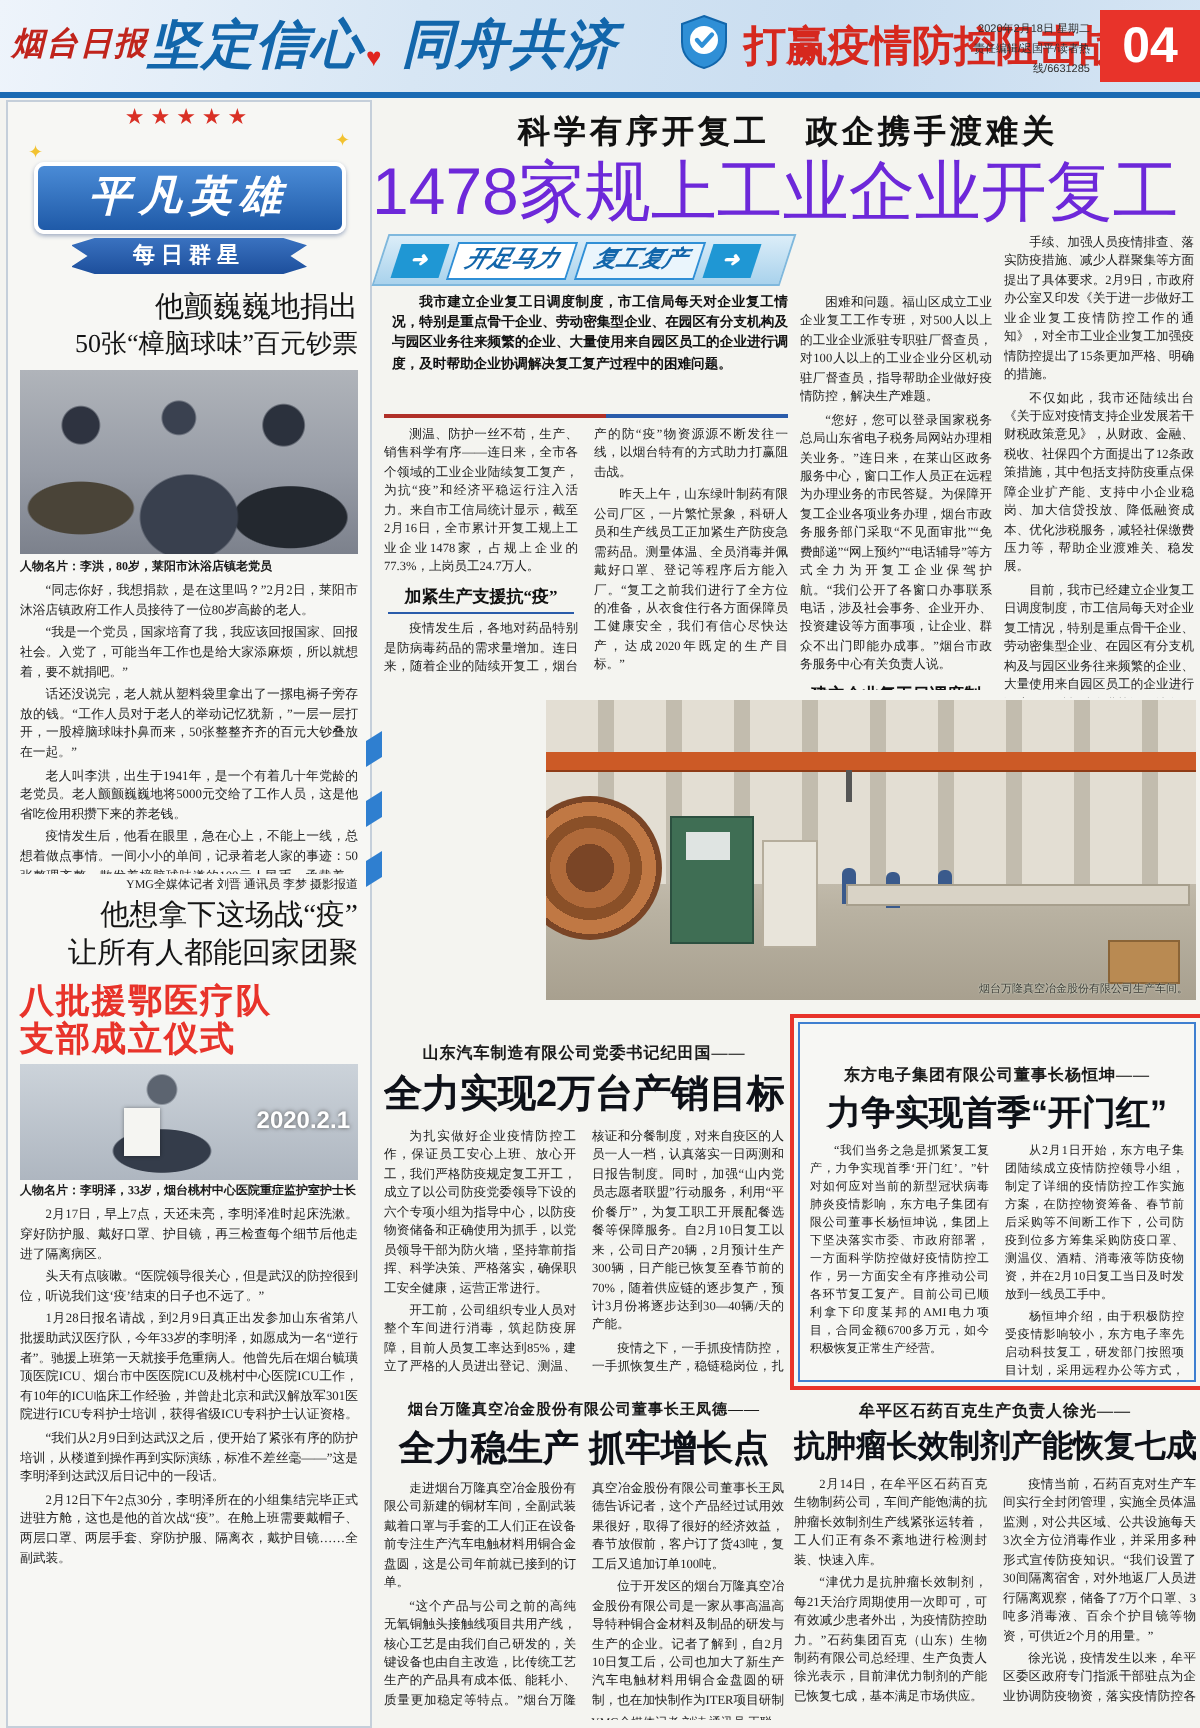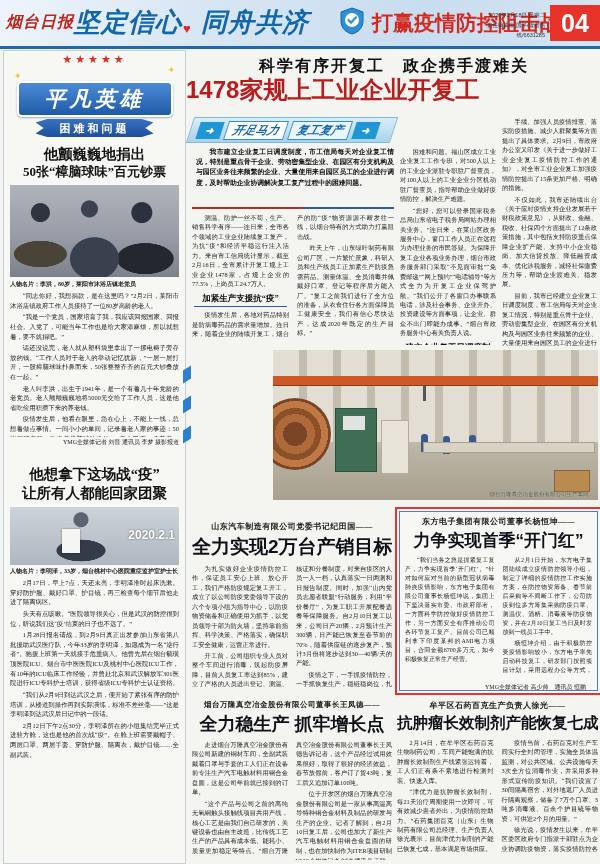--- a/index.html
+++ b/index.html
@@ -32,21 +32,21 @@
   .badge{margin:16px auto 0;width:152px;height:32px;border-radius:5px;
     background:linear-gradient(180deg,#4a8bd6 0%,#1f5aa8 100%);
     border:2px solid #ffffff;box-shadow:0 1px 2px rgba(30,60,120,.4);
     color:#fff;font-family:"Liberation Sans",sans-serif;font-weight:900;font-style:italic;
     font-size:21px;letter-spacing:4px;line-height:31px;}
   .badge-star{position:absolute;color:#f2c230;font-size:9px;}
   .ribbon{margin:2px auto 0;width:118px;height:18px;background:linear-gradient(180deg,#3a72c0,#1d4f9c);
     clip-path:polygon(0 20%,7% 50%,0 80%,10% 100%,90% 100%,100% 80%,93% 50%,100% 20%,90% 0,10% 0);
     color:#fff;font-family:"Liberation Sans",sans-serif;font-weight:bold;font-size:11px;
     letter-spacing:3px;line-height:18px;text-align:center;}
-  .lc-headline{margin:8px 6px 4px;font-weight:bold;font-size:14.5px;line-height:1.3;color:#141414;text-align:center;}
+  .lc-headline{margin:8px 6px 4px;font-weight:normal;font-size:14.5px;line-height:1.3;color:#141414;text-align:right;}
   .photo1{margin:3px 6px;height:92px;
     background:
       radial-gradient(circle at 18% 30%,#2e3340 0 9px,transparent 10px),
       radial-gradient(circle at 47% 26%,#3a4150 0 8px,transparent 9px),
       radial-gradient(circle at 78% 30%,#2b313d 0 10px,transparent 11px),
       radial-gradient(ellipse at 18% 75%,#4a4438 0 26px,transparent 27px),
       radial-gradient(ellipse at 50% 80%,#39404e 0 24px,transparent 25px),
       radial-gradient(ellipse at 80% 80%,#23282f 0 28px,transparent 29px),
       linear-gradient(180deg,#b0b4ba 0%,#979ca6 55%,#7c818c 100%);}
   .caption{margin:1px 6px 3px;font-size:6px;font-weight:bold;color:#1a1a1a;line-height:1.4;}
@@ -63,21 +63,21 @@
   .photo2 .paper{position:absolute;left:52px;top:22px;width:18px;height:24px;background:#f5f5f2;
     box-shadow:0 0 2px rgba(0,0,0,.4);}
   .photo2 .pdate{position:absolute;right:4px;bottom:23px;color:#fff;
     font-family:"Liberation Sans",sans-serif;font-weight:bold;font-size:12px;text-shadow:0 0 2px #555;}
   .gutter-mark{position:absolute;width:8px;height:13px;background:#2f7fd0;transform:skewY(-32deg);}
 
   
   .kicker-main{position:absolute;left:190px;top:56px;width:408px;text-align:center;
     font-weight:bold;font-size:16px;color:#111;letter-spacing:2px;}
   .headline-main{position:absolute;left:186px;top:74px;width:414px;
-    font-family:"Liberation Sans",sans-serif;font-weight:700;font-size:24px;color:#b91c1c;
+    font-family:"Liberation Sans",sans-serif;font-weight:400;font-size:33px;color:#6d28d9;
     letter-spacing:0px;white-space:nowrap;}
   .banner{position:absolute;left:190px;top:117px;width:204px;height:26px;}
   .banner-strip{position:absolute;inset:0;background:linear-gradient(180deg,#dbedf8,#a9d2ec);
     transform:skewX(-18deg);border:1px solid #7fb8dd;}
   .banner-content{position:absolute;inset:0;display:flex;align-items:center;gap:4px;padding:0 8px;}
   .arrow-chip{width:24px;height:17px;background:#1f97d4;transform:skewX(-18deg);
     color:#fff;font-size:10px;font-weight:bold;text-align:center;line-height:17px;}
   .arrow-chip::before{content:"➜";}
   .banner-label{height:17px;background:#fff;border:1px solid #2f8fd6;transform:skewX(-18deg);
     color:#1266ab;font-family:"Liberation Sans",sans-serif;font-weight:900;font-style:italic;
@@ -119,21 +119,21 @@
   
   .article{position:absolute;overflow:hidden;}
   .art-kicker{font-weight:bold;font-size:8px;text-align:center;color:#1a1a1a;letter-spacing:.5px;white-space:nowrap;}
   .art-headline{font-family:"Liberation Sans",sans-serif;font-weight:900;text-align:center;
     color:#0e1118;margin:2px 0 4px;white-space:nowrap;}
   .art-cols{column-count:2;column-gap:8px;}
   #art-auto{left:192px;top:521px;width:200px;height:170px;}
   #art-auto .art-headline{font-size:19px;}
   #art-auto .art-cols{height:128px;}
   #art-dongfang{left:395px;top:507px;width:203px;height:184px;border:2px solid #e8332a;background:#f7f7f4;}
-  .inner-blue{position:absolute;inset:2px;border:1px solid #3f7fd0;padding:4px 5px;overflow:hidden;}
+  .inner-blue{position:absolute;inset:2px;border:1px solid #3f7fd0;padding:20px 5px;overflow:hidden;}
   #art-dongfang .art-headline{font-size:17px;}
   #art-dongfang .art-cols{height:126px;font-size:6px;}
   #art-wanlong{left:192px;top:700px;width:200px;height:160px;}
   #art-wanlong .art-kicker{font-size:7.5px;}
   #art-wanlong .art-headline{font-size:18px;}
   #art-wanlong .art-cols{height:116px;}
   #art-shiyao{left:397px;top:700px;width:201px;height:160px;}
   #art-shiyao .art-headline{font-size:15.5px;}
   #art-shiyao .art-cols{height:120px;}
 </style>
@@ -159,40 +159,44 @@
     </div>
     <div class="pagebox">04</div>
   </div>
 
   <div id="leftcol">
     <div class="badge-wrap">
       <div class="stars">★★★★★</div>
       <div class="badge">平凡英雄</div>
       <span class="badge-star" style="left:10px;top:20px">✦</span>
       <span class="badge-star" style="right:10px;top:14px">✦</span>
-      <div class="ribbon">困难和问题</div>
+      <div class="ribbon">每日群星</div>
     </div>
     <div class="lc-headline">
       <div>他颤巍巍地捐出</div>
       <div style="font-size:13px">50张“樟脑球味”百元钞票</div>
     </div>
     <div class="photo1"></div>
     <div class="caption">人物名片：李洪，80岁，莱阳市沐浴店镇老党员</div>
     <div class="lc-body" style="height:146px">
       <p>“同志你好，我想捐款，是在这里吗？”2月2日，莱阳市沐浴店镇政府工作人员接待了一位80岁高龄的老人。</p>
       <p>“我是一个党员，国家培育了我，我应该回报国家、回报社会。入党了，可能当年工作也是给大家添麻烦，所以就想着，要不就捐吧。”</p>
       <p>话还没说完，老人就从塑料袋里拿出了一摞电褥子旁存放的钱。“工作人员对于老人的举动记忆犹新，”一层一层打开，一股樟脑球味扑鼻而来，50张整整齐齐的百元大钞叠放在一起。”</p>
       <p>老人叫李洪，出生于1941年，是一个有着几十年党龄的老党员。老人颤颤巍巍地将5000元交给了工作人员，这是他省吃俭用积攒下来的养老钱。</p>
       <p>疫情发生后，他看在眼里，急在心上，不能上一线，总想着做点事情。一间小小的单间，记录着老人家的事迹：50张整理齐整、散发着樟脑球味道的100元人民币，承载着一名老党员对疫情防控工作的支持。</p>
 
     </div>
     <div class="byline">YMG全媒体记者 刘晋 通讯员 李梦 摄影报道</div>
-    <div class="lc-headline" style="margin-top:18px">
+    <div class="lc-headline" style="margin-top:2px">
       <div>他想拿下这场战“疫”</div>
       <div>让所有人都能回家团聚</div>
+    </div>
+    <div class="overlay-red">
+      <div>八批援鄂医疗队</div>
+      <div>支部成立仪式</div>
     </div>
     <div class="photo2">
       <div class="paper"></div>
       <div class="pdate">2020.2.1</div>
     </div>
     <div class="caption">人物名片：李明泽，33岁，烟台桃村中心医院重症监护室护士长</div>
     <div class="lc-body" style="height:236px">
       <p>2月17日，早上7点，天还未亮，李明泽准时起床洗漱。穿好防护服、戴好口罩、护目镜，再三检查每个细节后他走进了隔离病区。</p>
       <p>头天有点咳嗽。“医院领导很关心，但是武汉的防控很到位，听说我们这‘疫’结束的日子也不远了。”</p>
       <p>1月28日报名请战，到2月9日真正出发参加山东省第八批援助武汉医疗队，今年33岁的李明泽，如愿成为一名“逆行者”。驰援上班第一天就接手危重病人。他曾先后在烟台毓璜顶医院ICU、烟台市中医医院ICU及桃村中心医院ICU工作，有10年的ICU临床工作经验，并曾赴北京和武汉解放军301医院进行ICU专科护士培训，获得省级ICU专科护士认证资格。</p>

